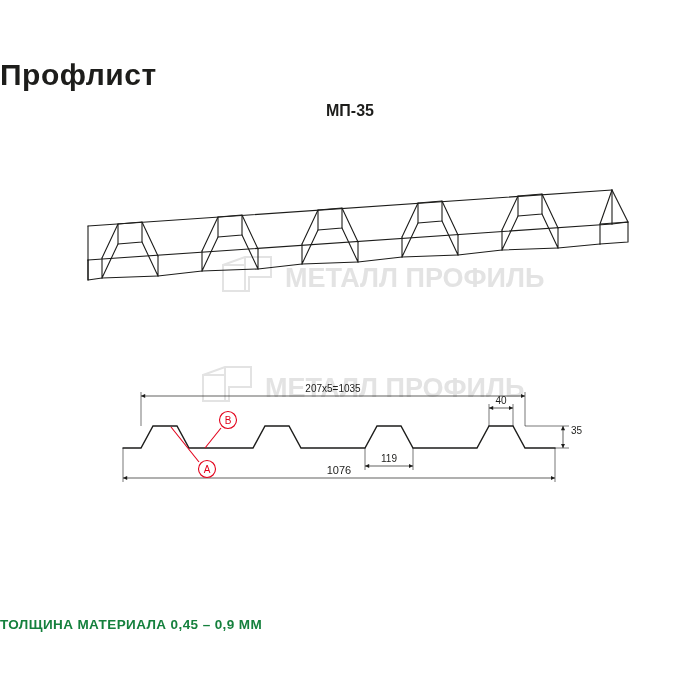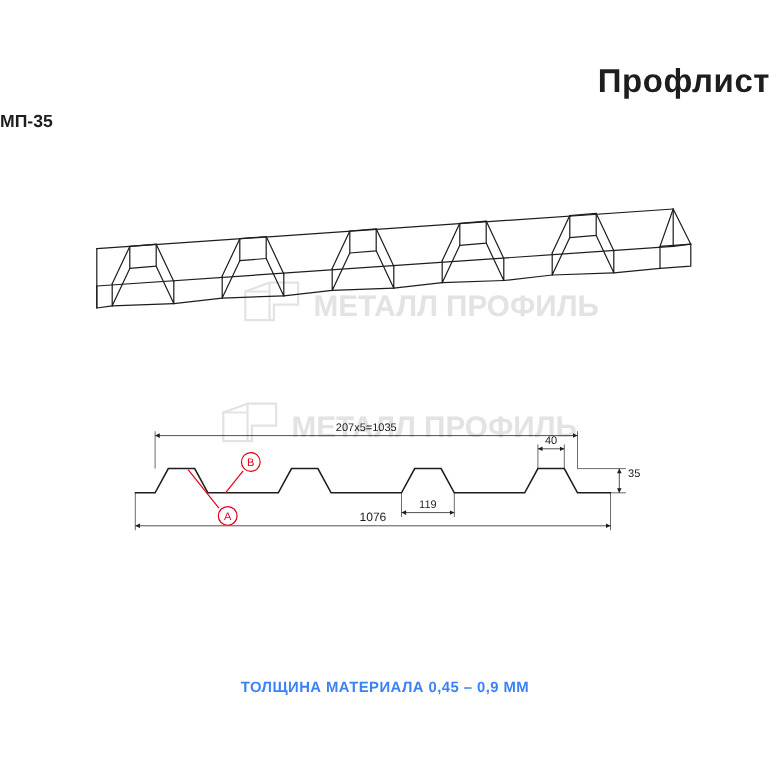--- a/index.html
+++ b/index.html
@@ -18,46 +18,45 @@
   .page {
     position: relative;
     width: 700px;
     height: 700px;
   }
   .title {
     position: absolute;
     top: 58px;
     left: 0;
     width: 700px;
-    text-align: right;
+    text-align: left;
     font-size: 30px;
     font-weight: bold;
     letter-spacing: 0.5px;
     color: #1d1d1b;
   }
   .subtitle {
     position: absolute;
     top: 102px;
     left: 0;
     width: 700px;
-    text-align: left;
+    text-align: center;
     font-size: 16px;
     font-weight: bold;
     color: #1d1d1b;
   }
   .footer-note {
     position: absolute;
     top: 617px;
     left: 0;
     width: 700px;
-    text-align: center;
     font-size: 13.5px;
     font-weight: bold;
     letter-spacing: 0.4px;
-    color: #3b82f6;
+    color: #15803d;
   }
   .iso-wrap {
     position: absolute;
     left: 60px;
     top: 160px;
     width: 580px;
     height: 150px;
   }
   .section-wrap {
     position: absolute;

